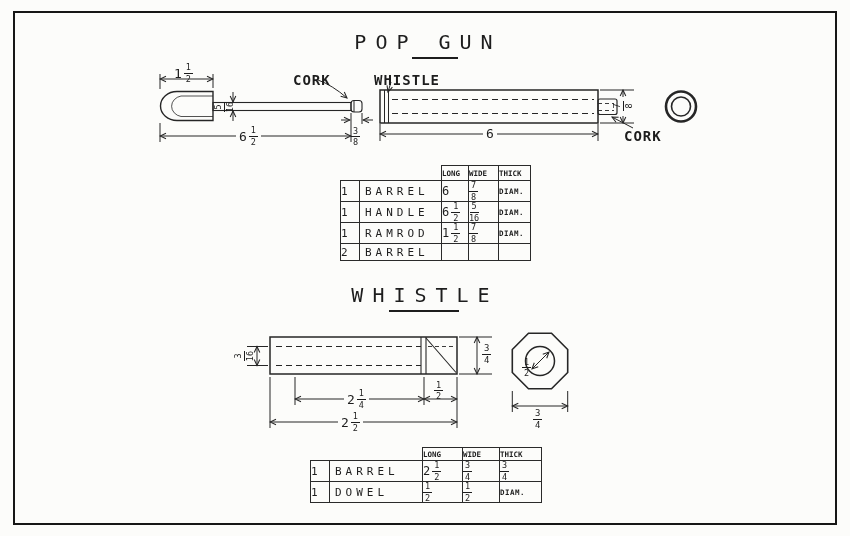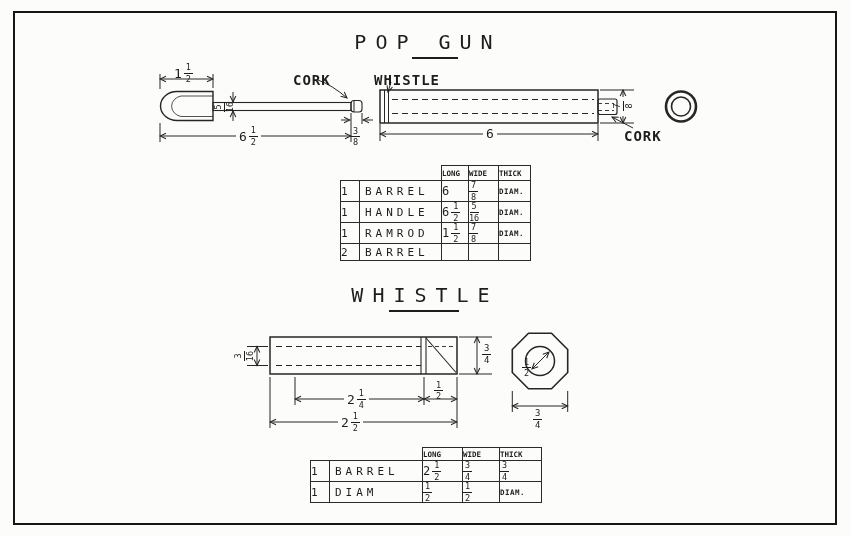--- a/index.html
+++ b/index.html
@@ -344,21 +344,21 @@
               <b>3</b>
               <i>4</i>
             </span></td>
       <td class="val"><span class="fr">
               <b>3</b>
               <i>4</i>
             </span></td>
     </tr>
     <tr style="height:17px">
       <td class="qty">1</td>
-      <td class="nm">DIAM</td>
+      <td class="nm">DOWEL</td>
       <td class="val"><span class="fr">
               <b>1</b>
               <i>2</i>
             </span></td>
       <td class="val"><span class="fr">
               <b>1</b>
               <i>2</i>
             </span></td>
       <td class="sm">DIAM.</td>
     </tr>

